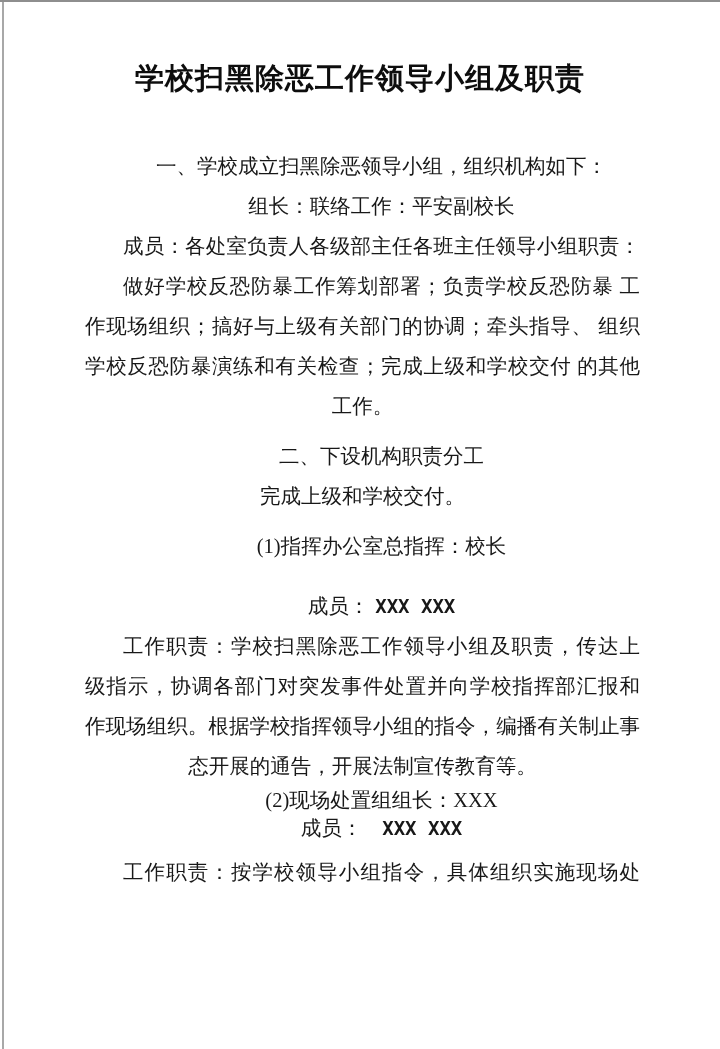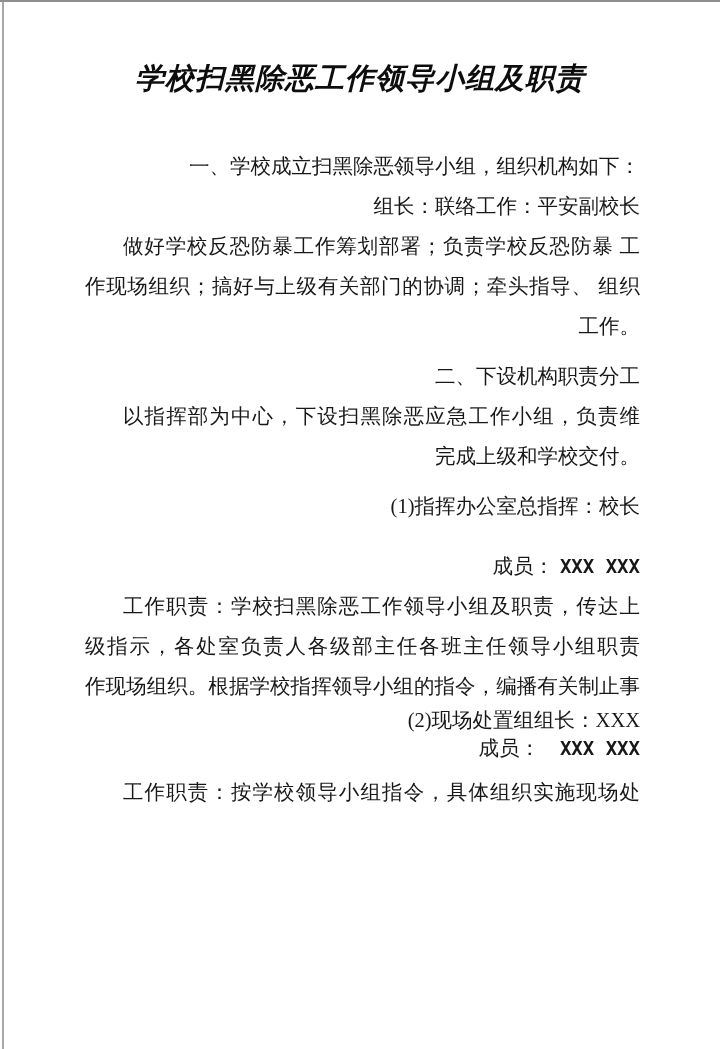--- a/index.html
+++ b/index.html
@@ -28,30 +28,29 @@
   }
   .doc-title {
     margin: 56px 0 0 0;
     text-align: center;
     font-family: "Liberation Sans", sans-serif;
     font-weight: bold;
     font-size: 29px;
     line-height: 40px;
     letter-spacing: 1px;
     color: #0d0d0d;
-    font-style: italic;
   }
   .doc-body {
     margin: 48px 0 0 85px;
     width: 555px;
     font-size: 20.5px;
   }
   .ln {
     line-height: 40px;
-    text-align: right;
+    text-align: center;
     white-space: pre;
   }
   .ln.j {
     white-space: normal;
     text-align: justify;
     text-align-last: justify;
   }
   .ln.ind { padding-left: 38px; }
   .ln.tight { line-height: 28px; }
   .g10 { margin-top: 10px; }
@@ -70,28 +69,30 @@
 <body>
 
 <div class="page">
   <div class="scan-line-left"></div>
 
   <h1 class="doc-title">学校扫黑除恶工作领导小组及职责</h1>
 
   <div class="doc-body">
     <div class="ln ind">一、学校成立扫黑除恶领导小组，组织机构如下：</div>
     <div class="ln ind">组长：联络工作：平安副校长</div>
+    <div class="ln ind j">成员：各处室负责人各级部主任各班主任领导小组职责：</div>
     <div class="ln ind j">做好学校反恐防暴工作筹划部署；负责学校反恐防暴 工</div>
     <div class="ln j">作现场组织；搞好与上级有关部门的协调；牵头指导、 组织</div>
+    <div class="ln j">学校反恐防暴演练和有关检查；完成上级和学校交付 的其他</div>
     <div class="ln">工作。</div>
     <div class="ln ind g10">二、下设机构职责分工</div>
-    <div class="ln ind j">以指挥部为中心，下设扫黑除恶应急工作小组，负责维</div>
     <div class="ln">完成上级和学校交付。</div>
     <div class="ln ind g10">(1)指挥办公室总指挥：校长</div>
     <div class="ln ind g20"><span>成员：</span><span class="xs-bold val-gap-sm">XXX XXX</span></div>
     <div class="ln ind j">工作职责：学校扫黑除恶工作领导小组及职责，传达上</div>
-    <div class="ln j">级指示，各处室负责人各级部主任各班主任领导小组职责</div>
+    <div class="ln j">级指示，协调各部门对突发事件处置并向学校指挥部汇报和</div>
     <div class="ln j">作现场组织。根据学校指挥领导小组的指令，编播有关制止事</div>
+    <div class="ln">态开展的通告，开展法制宣传教育等。</div>
     <div class="ln ind g14 tight">(2)现场处置组组长：XXX</div>
     <div class="ln ind tight"><span>成员：</span><span class="xs-bold val-gap-lg">XXX XXX</span></div>
     <div class="ln ind j g10">工作职责：按学校领导小组指令，具体组织实施现场处</div>
   </div>
 </div>
 
 </body></html>

